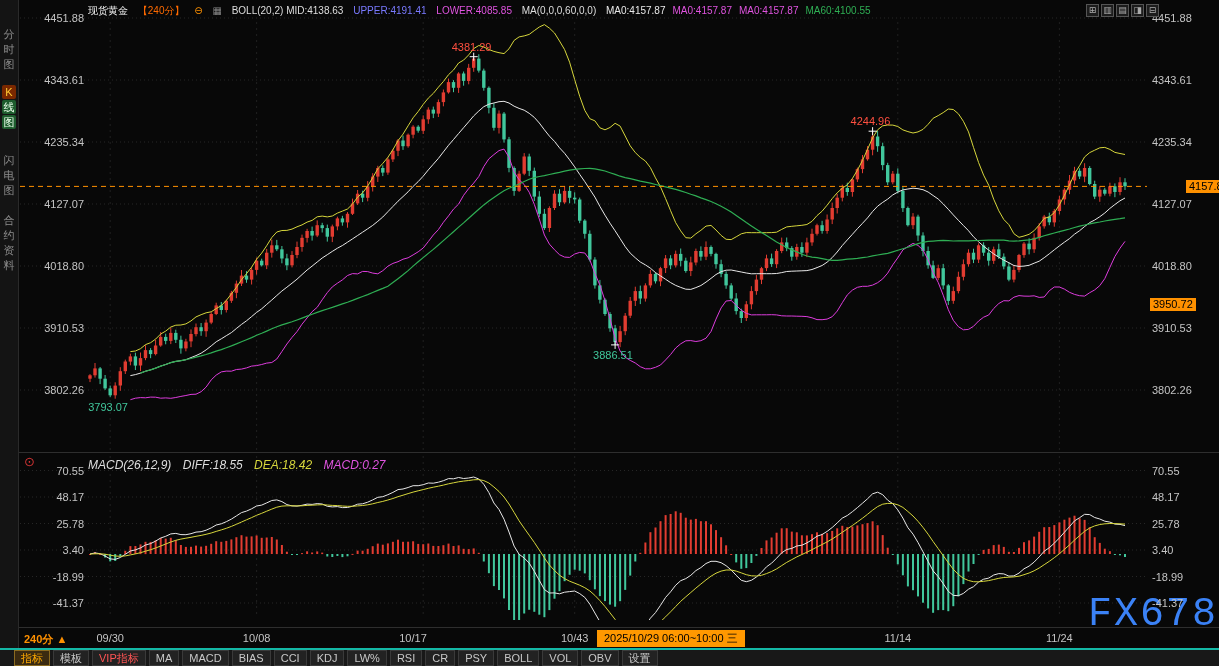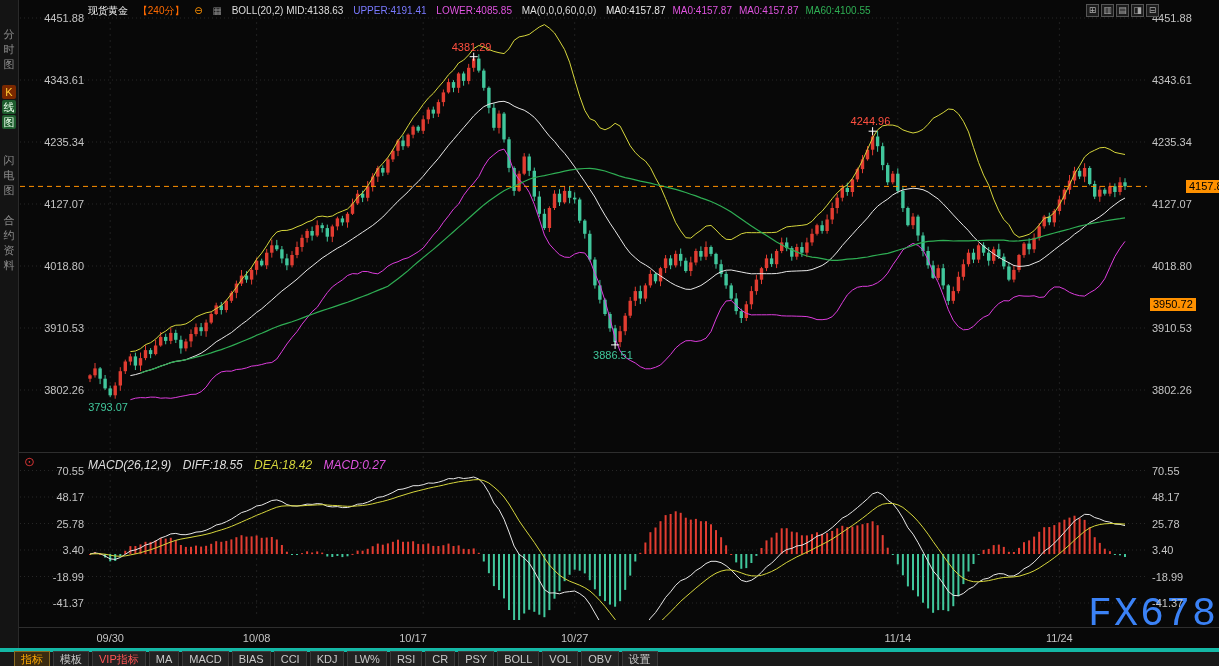--- a/index.html
+++ b/index.html
@@ -39,21 +39,21 @@
   .c-dea{color:#d6d63c;}
   .c-macdv{color:#e054e0;text-align:right;}
   #macd-icon{position:absolute;left:24px;top:454px;color:#d03333;font-size:13px;z-index:6;}
   .price-tag{position:absolute;left:1150px;background:#ff9100;color:#000;font-size:11px;
        padding:0 3px;height:13px;line-height:13px;z-index:5;white-space:nowrap;}
   #date-row{position:absolute;left:0;top:629px;width:1219px;height:18px;z-index:6;font-size:11px;}
   #period-label{position:absolute;left:24px;top:3px;color:#ff9100;font-weight:bold;}
   #date-highlight{position:absolute;left:597px;top:1px;background:#ff9800;color:#000;
        padding:1px 7px;white-space:nowrap;}
   #toolbar{position:absolute;left:0;top:648px;width:1219px;height:18px;background:#181818;
-       border-top:4px solid #14b8a6;display:flex;align-items:center;gap:3px;
+       border-top:2px solid #14b8a6;display:flex;align-items:center;gap:3px;
        padding-left:14px;box-sizing:border-box;font-size:11px;z-index:7;}
   .tb-btn{border:1px solid #3a3a3a;background:#222;color:#c8c8c8;padding:0 6px;height:14px;
        line-height:14px;cursor:pointer;white-space:nowrap;}
   .tb-active{color:#ffaa00;background:#3a2a10;border-color:#8a6a20;}
   .tb-vip{color:#ff5555;}
 </style>
 </head>
 <body>
 
 <div id="app">
@@ -809,36 +809,40 @@
       <span class="tick-right" style="left: 1152px; top: 517.509px;">25.78</span>
       <span class="tick-left" style="left: 30px; top: 544.005px;">3.40</span>
       <span class="tick-right" style="left: 1152px; top: 544.005px;">3.40</span>
       <span class="tick-left" style="left: 30px; top: 570.512px;">-18.99</span>
       <span class="tick-right" style="left: 1152px; top: 570.512px;">-18.99</span>
       <span class="tick-left" style="left: 30px; top: 597.008px;">-41.37</span>
       <span class="tick-right" style="left: 1152px; top: 597.008px;">-41.37</span>
       <span class="date-lab" style="left: 82.1951px; top: 632px;">09/30</span>
       <span class="date-lab" style="left: 228.61px; top: 632px;">10/08</span>
       <span class="date-lab" style="left: 385px; top: 632px;">10/17</span>
-      <span class="date-lab" style="left: 546.683px; top: 632px;">10/27</span>
+      <span class="date-lab" style="left: 546.683px; top: 632px;">10/43</span>
       <span class="date-lab" style="left: 869.805px; top: 632px;">11/14</span>
       <span class="date-lab" style="left: 1031.37px; top: 632px;">11/24</span>
     </div>
 
   <span id="tag-current" class="price-tag" style="top: 179.862px; margin-left: 36px;">4157.87</span>
   <span id="tag-prev" class="price-tag" style="top: 298.484px;">3950.72</span>
 
   <span id="macd-icon">⊙</span>
   <div id="macd-header">
     <span class="c-macd-lab">MACD(26,12,9)</span>
     <span class="c-diff">DIFF:18.55</span>
     <span class="c-dea">DEA:18.42</span>
     <span class="c-macdv">MACD:0.27</span>
   </div>
 
+  <div id="date-row">
+    <span id="period-label"><span>240分</span> <span>▲</span></span>
+    <span id="date-highlight">2025/10/29 06:00~10:00 三</span>
+  </div>
 
   <div id="toolbar">
       <span class="tb-btn tb-active">指标</span>
       <span class="tb-btn">模板</span>
       <span class="tb-btn tb-vip">VIP指标</span>
       <span class="tb-btn">MA</span>
       <span class="tb-btn">MACD</span>
       <span class="tb-btn">BIAS</span>
       <span class="tb-btn">CCI</span>
       <span class="tb-btn">KDJ</span>

